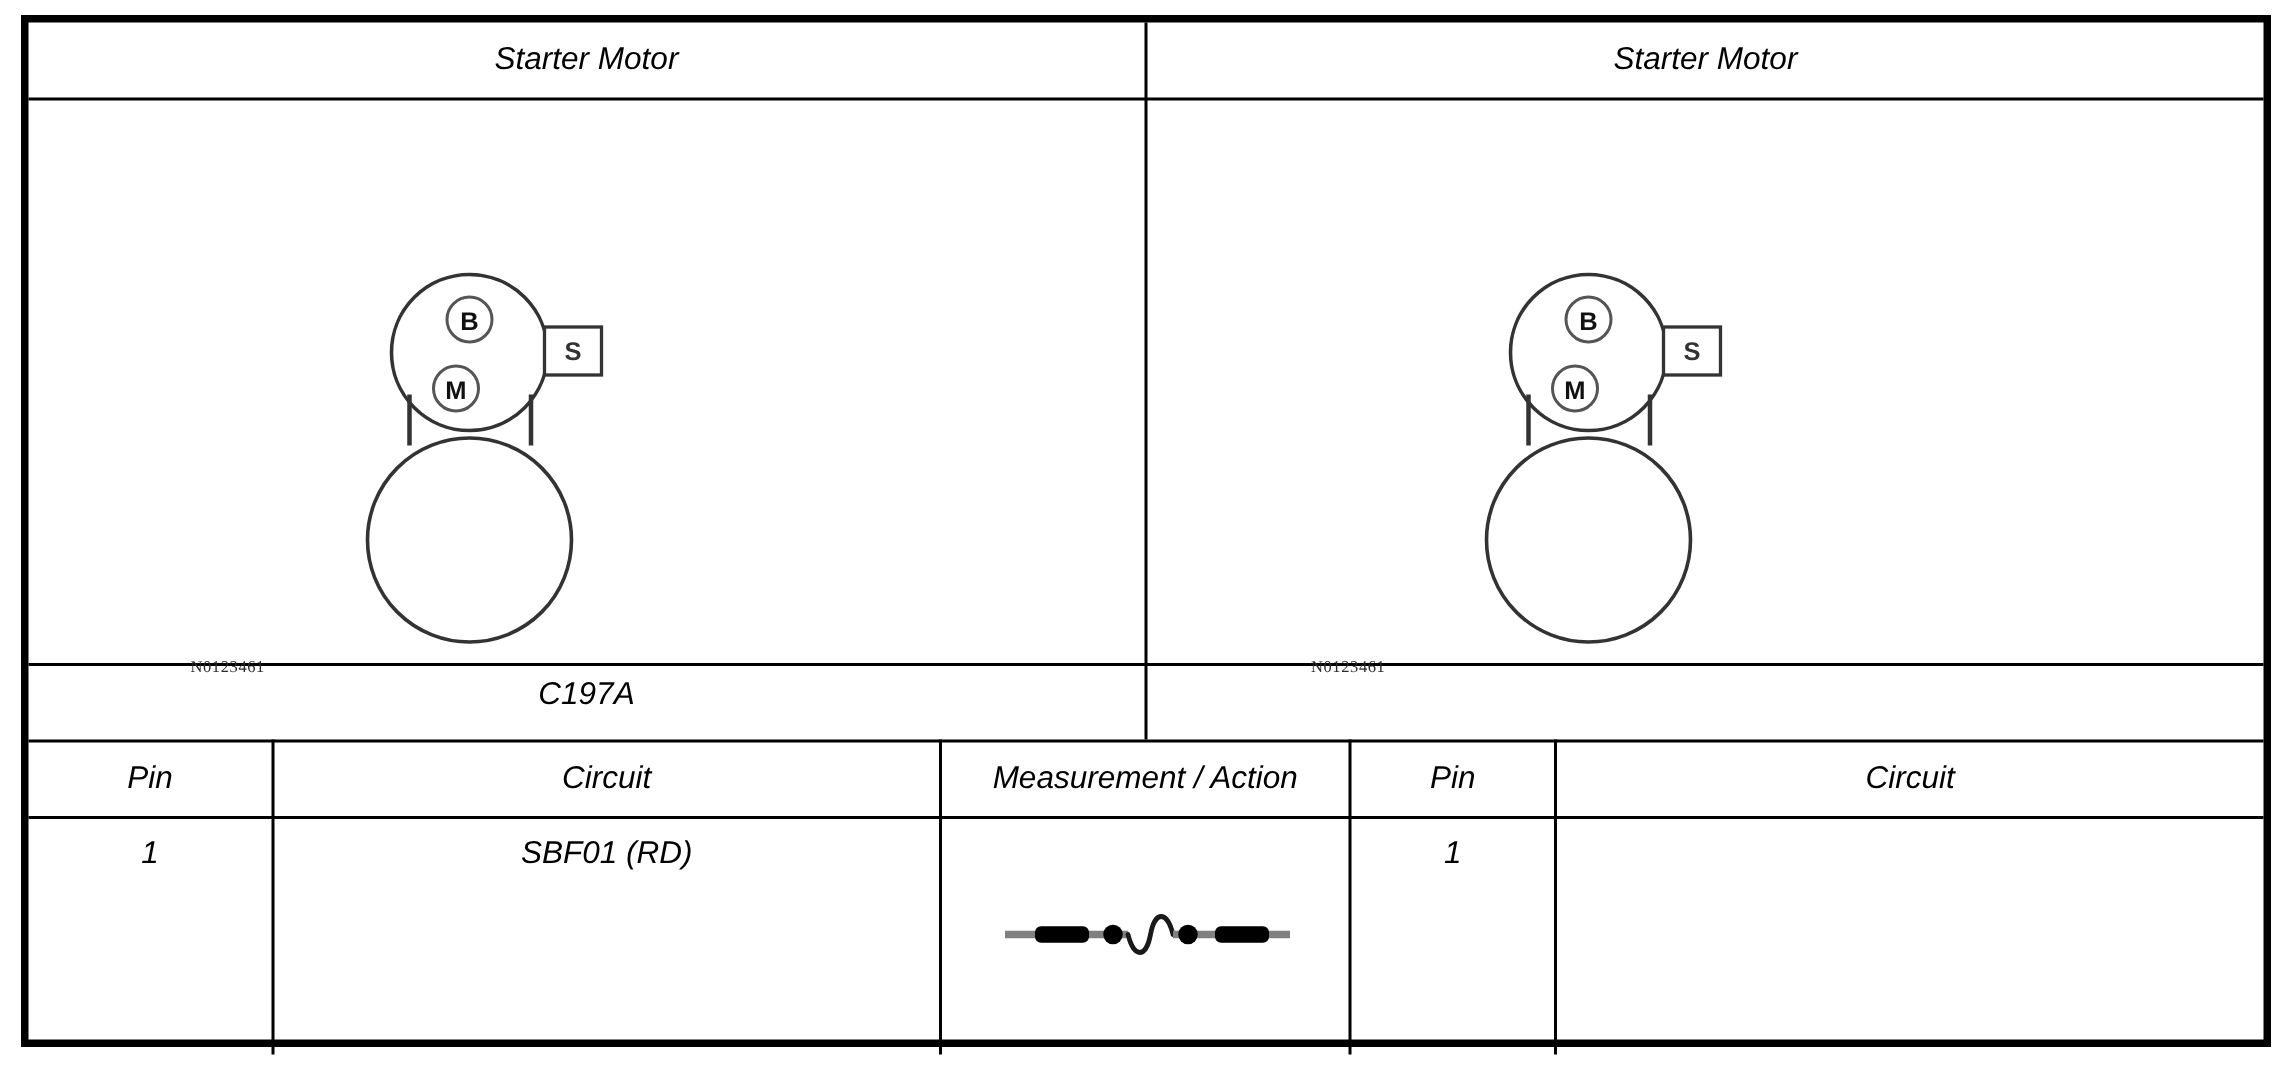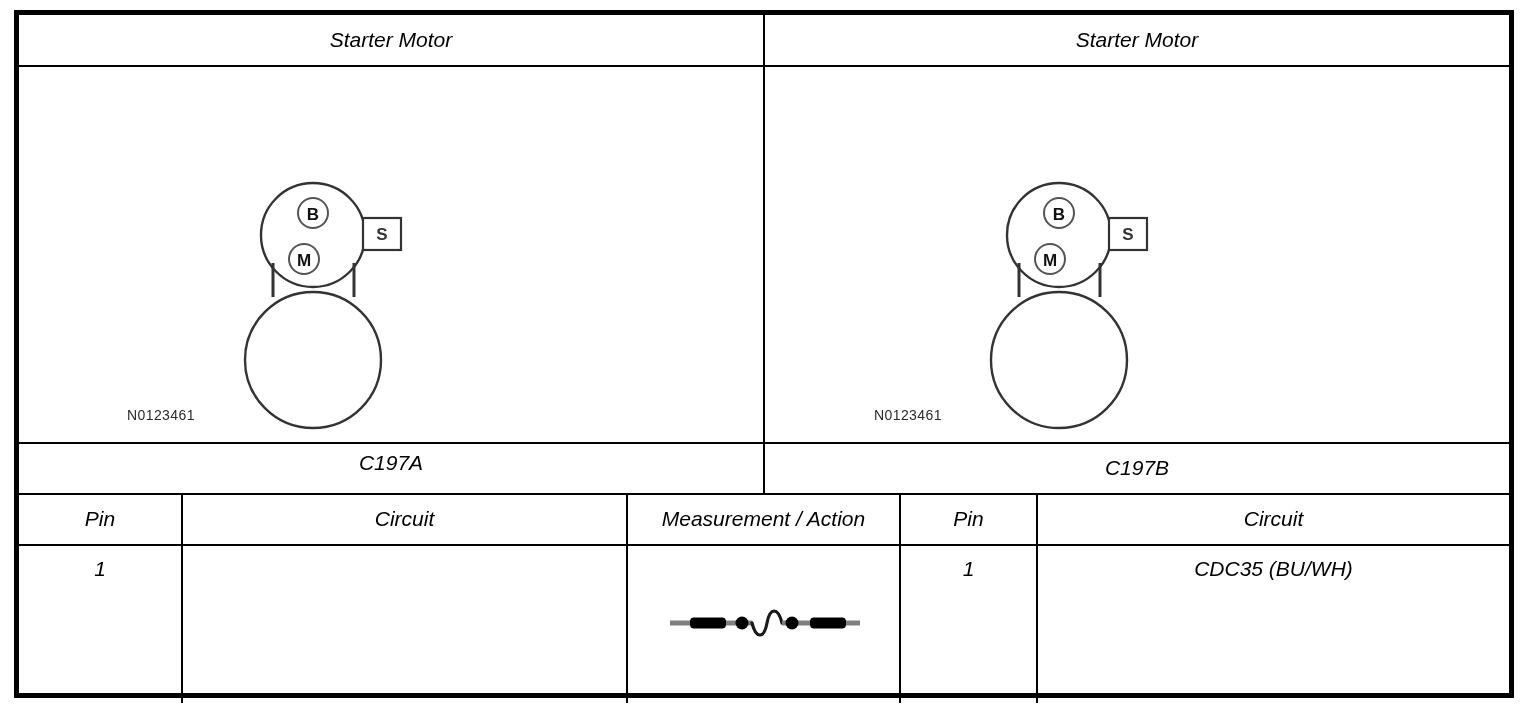--- a/index.html
+++ b/index.html
@@ -60,25 +60,26 @@
 
   
   .motor-fig {
     position: absolute;
     width: 190px;
     height: 270px;
   }
   .motor-fig svg { display: block; }
   .partno {
     position: absolute;
-    font-size: 14px;
+    font-size: 11px;
     letter-spacing: 0.4px;
     color: #2b2b2b;
-    font-family: Liberation Sans, sans-serif;
+    font-family: Liberation Serif, serif;
     white-space: nowrap;
+    margin-top: 32px;
   }
 
   
   .meas-sym {
     position: absolute;
     width: 200px;
     height: 44px;
   }
   .meas-sym svg { display: block; }
 </style>
@@ -144,34 +145,34 @@
         <text x="63" y="91" font-family="'Liberation Sans',sans-serif" font-size="17" font-weight="bold" fill="#111111" text-anchor="middle">M</text>
         <line x1="32" y1="88" x2="32" y2="122" stroke="#333333" stroke-width="3"></line>
         <line x1="113" y1="88" x2="113" y2="122" stroke="#333333" stroke-width="3"></line>
         <circle cx="72" cy="185" r="68" fill="#ffffff" stroke="#333333" stroke-width="2.4"></circle>
       </svg>
     </div>
     <div class="partno" style="left:855px; top:392px;">N0123461</div>
 
     <div class="cell-text conn-text" style="left:0px; top:429px; width:744px; height:39px;">C197A</div>
 
-    <div class="cell-text conn-text" style="left:746px; top:429px; width:744px; height:49px;">C197B</div>
 
     <div class="cell-text header-text" style="left:0px; top:480px; width:162px; height:49px;">Pin</div>
 
     <div class="cell-text header-text" style="left:164px; top:480px; width:443px; height:49px;">Circuit</div>
 
     <div class="cell-text header-text" style="left:609px; top:480px; width:271px; height:49px;text-align:center;">Measurement / Action</div>
 
     <div class="cell-text header-text" style="left:882px; top:480px; width:135px; height:49px;">Pin</div>
 
     <div class="cell-text header-text" style="left:1019px; top:480px; width:471px; height:49px;">Circuit</div>
 
     <div class="cell-text data-text" style="left:0px; top:531px; width:162px; height:46px;">1</div>
 
+    <div class="cell-text data-text" style="left:164px; top:531px; width:443px; height:46px;">SBF01 (RD)</div>
 
     <div class="meas-sym" style="left:645px; top:586px;">
       <svg width="200" height="44" viewBox="0 0 200 44" xmlns="http://www.w3.org/2000/svg">
 
         <line x1="6" y1="22" x2="88" y2="22" stroke="#808080" stroke-width="5"></line>
 
         <rect x="26" y="16.5" width="36" height="11" rx="4" fill="#000000"></rect>
 
         <circle cx="78" cy="22" r="6.5" fill="#000000"></circle>
 
@@ -180,16 +181,15 @@
         <line x1="118" y1="22" x2="196" y2="22" stroke="#808080" stroke-width="5"></line>
 
         <circle cx="128" cy="22" r="6.5" fill="#000000"></circle>
 
         <rect x="146" y="16.5" width="36" height="11" rx="4" fill="#000000"></rect>
       </svg>
     </div>
 
     <div class="cell-text data-text" style="left:882px; top:531px; width:135px; height:46px;">1</div>
 
-    <div class="cell-text data-text" style="left:1019px; top:531px; width:471px; height:46px;">CDC35 (BU/WH)</div>
 
   </div>
 </div>
 
 </body></html>

